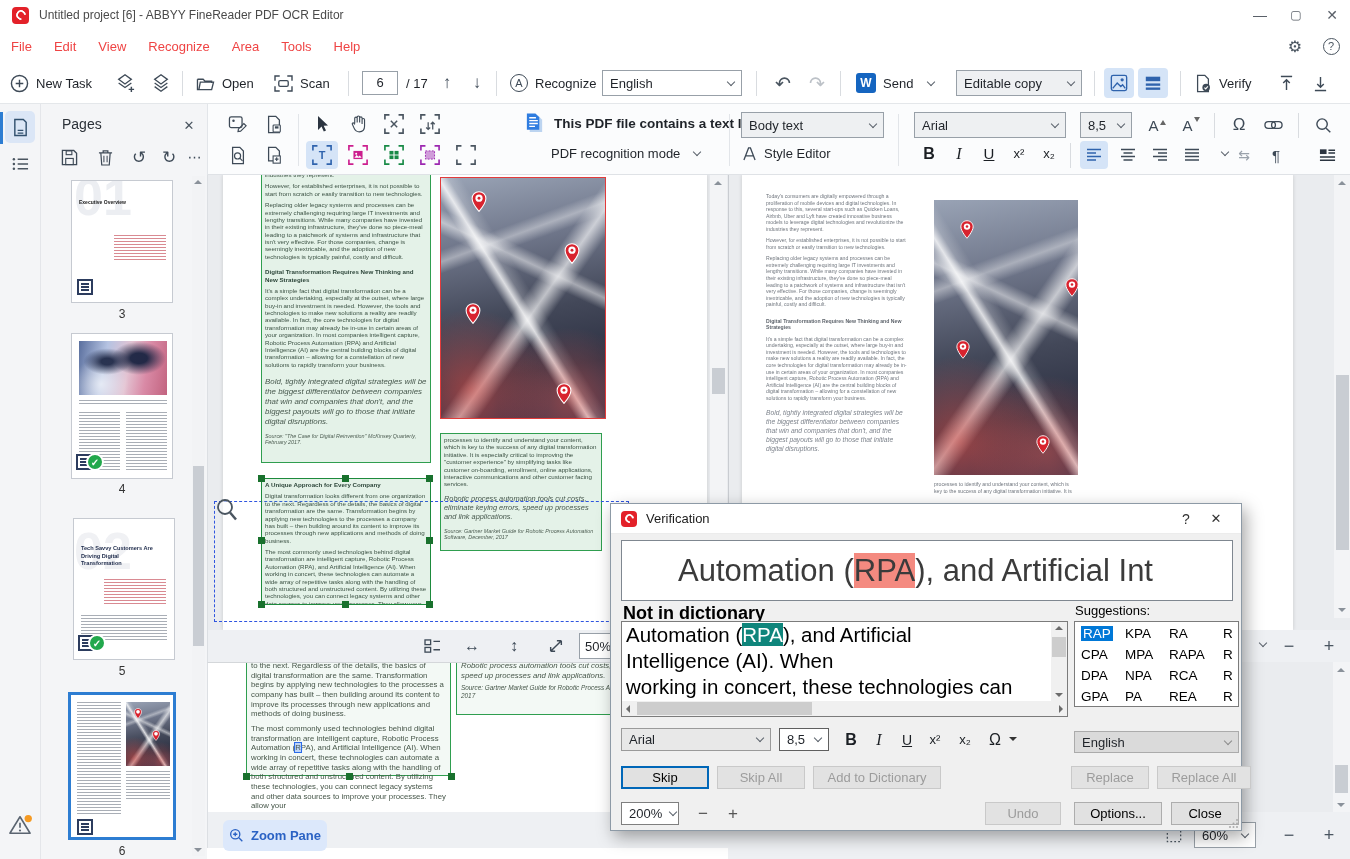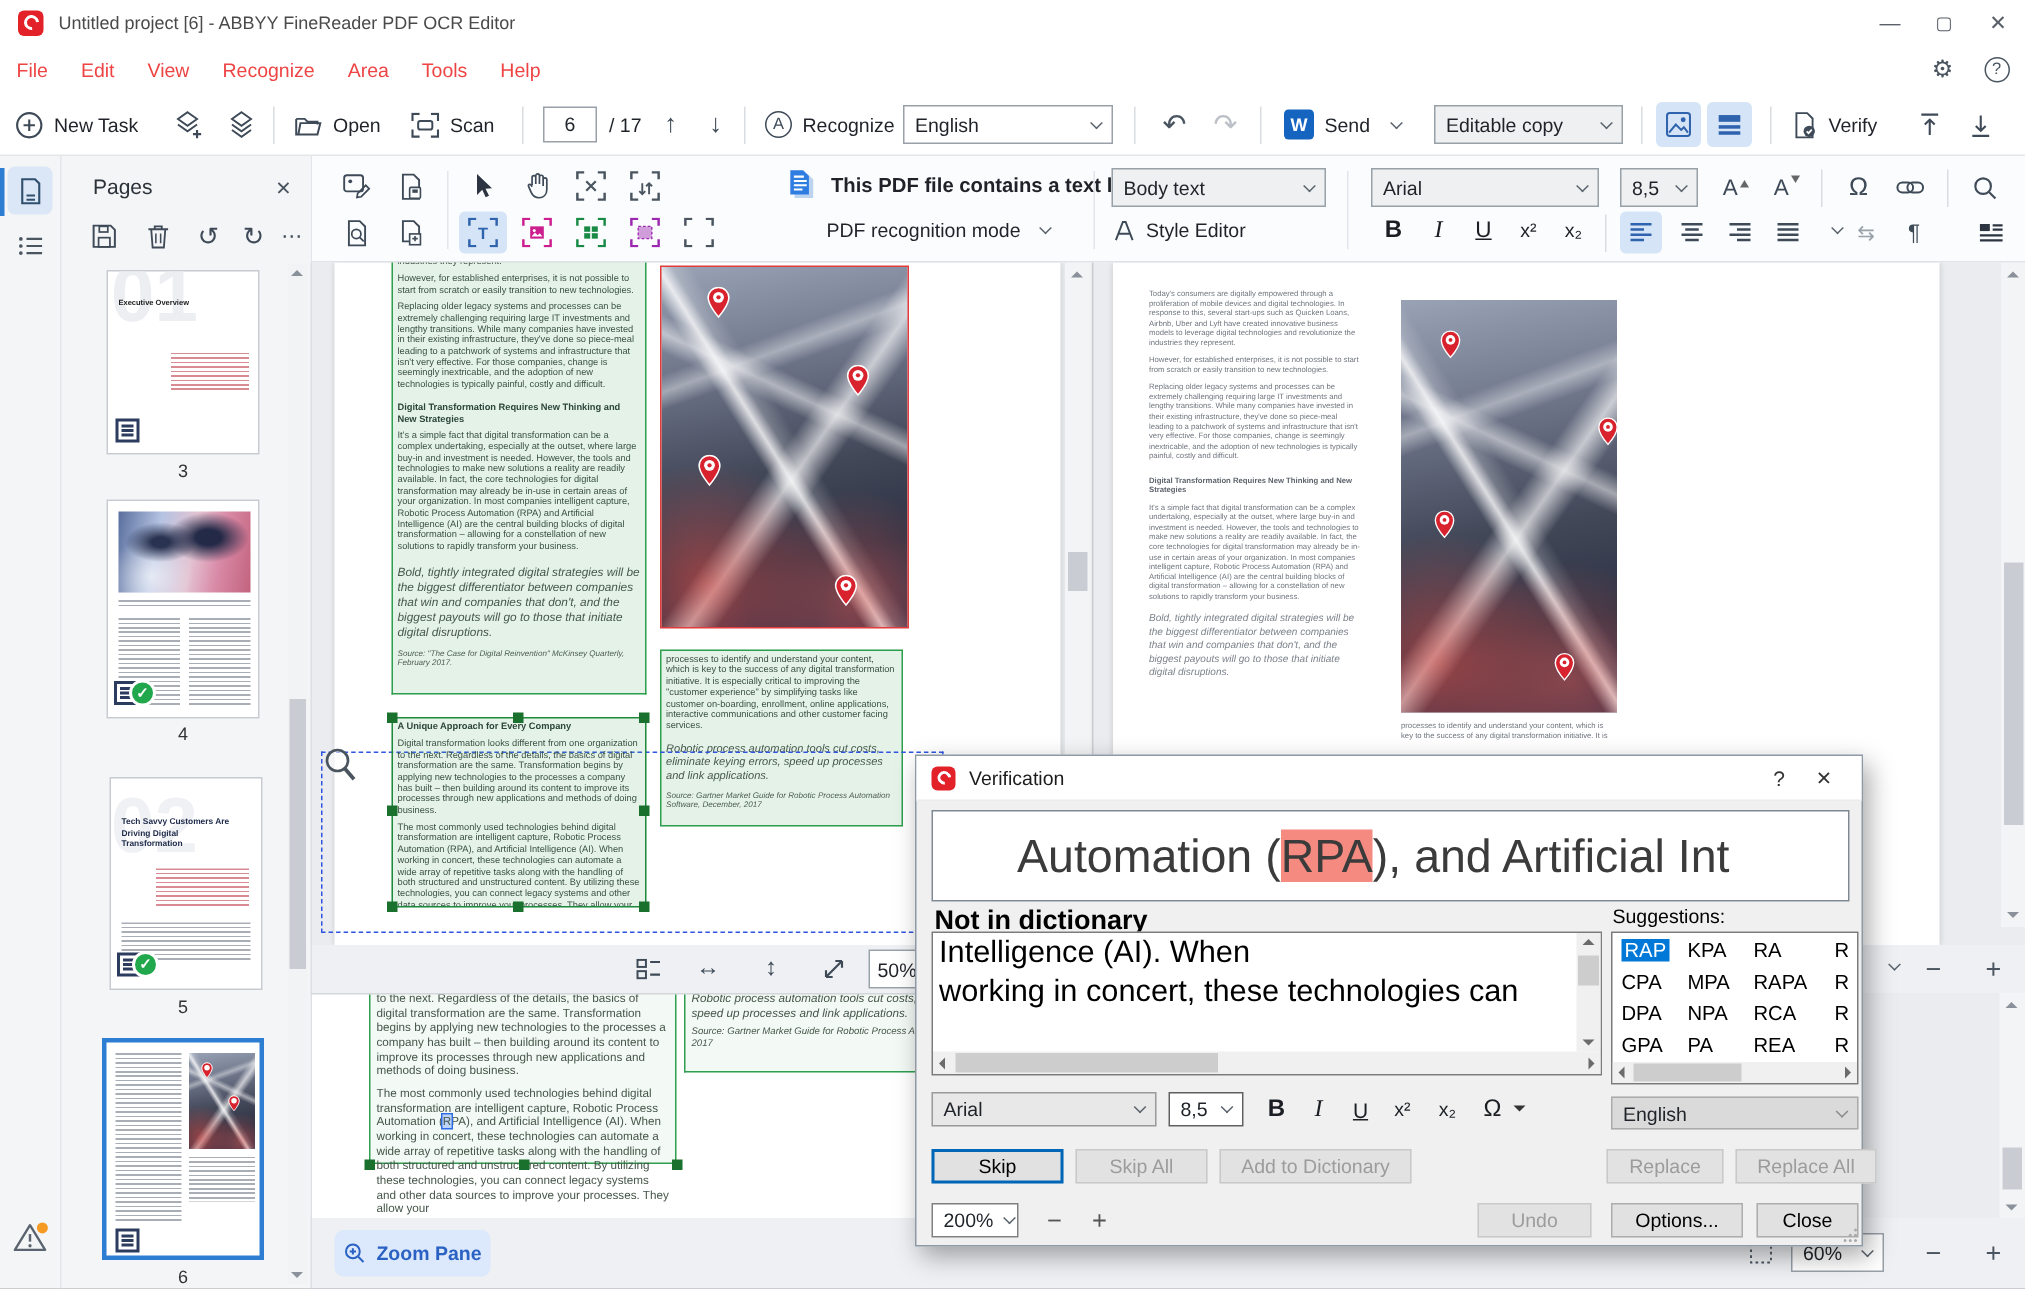--- a/index.html
+++ b/index.html
@@ -605,21 +605,21 @@
     <div class="hdl" style="left:138px;top:110px"></div>
     <div class="hdl" style="left:240px;top:110px"></div>
     <div class="abs" style="left:248px;top:-4px;width:258px;height:56px;border:1px solid #2f9e4f;border-top:none;background:rgba(88,177,112,.07)">
       <div class="zp" style="padding:2px 4px;font-style:italic">
         <div>Robotic process automation tools cut costs, eliminate keying errors, speed up processes and link applications.</div>
         <div style="font-size:6.4px;margin-top:4px">Source: Gartner Market Guide for Robotic Process Automation Software, December, 2017</div>
       </div>
     </div>
   </div>
 
-  <div class="abs" style="left:207px;top:812px;width:521px;height:47px;background:#eef0f3;border-left:1px solid #dcdfe3">
+  <div class="abs" style="left:207px;top:812px;width:521px;height:36px;background:#eef0f3;border-left:1px solid #dcdfe3">
     <div class="abs row" style="left:15px;top:8px;width:104px;height:31px;background:#dce8fb;border-radius:6px;justify-content:center;gap:7px">
       <svg width="15" height="15" viewBox="0 0 18 18">
           <circle cx="7.5" cy="7.5" r="5.5" fill="none" stroke="#2a62c4" stroke-width="1.6"></circle>
           <path d="M11.8 11.8l4.2 4.2M5 7.5h5M7.5 5v5" stroke="#2a62c4" stroke-width="1.6"></path>
         </svg>
       <span style="font-size:13px;color:#2a62c4;font-weight:600">Zoom Pane</span>
     </div>
   </div>
 
   <div class="abs" style="left:728px;top:175px;width:622px;height:455px;background:#eaecef;border-left:1px solid #c9ccd1;overflow:hidden">
@@ -703,36 +703,37 @@
 
     <div class="abs" style="left:10px;top:36px;width:612px;height:61px;background:#fff;border:1px solid #7f8790;overflow:hidden">
       <div style="white-space:nowrap;font-size:31px;color:#3b3b3b;line-height:59px;padding-left:56px"><span>Automation (</span><span class="hl-pink">RPA</span><span>), and Artificial Int</span></div>
     </div>
 
     <span class="abs" style="left:12px;top:99px;font-size:18px;font-weight:700;color:#000">Not in dictionary</span>
     <span class="abs" style="left:464px;top:99px;font-size:13px;color:#000">Suggestions:</span>
 
     <div class="abs" style="left:10px;top:117px;width:447px;height:96px;background:#fff;border:1px solid #7b7b7b">
       <div style="position:absolute;left:4px;top:0px;width:424px;height:79px;overflow:hidden;font-size:20.5px;line-height:26px;color:#000">
+        <div><span>Automation (</span><span class="hl-teal">RPA</span><span>), and Artificial</span></div>
         <div>Intelligence (AI). When</div>
         <div>working in concert, these technologies can</div>
       </div>
       <div class="scroll" style="left:429px;top:0;width:16px;height:79px;background:#f0f0f0">
         <i class="sarr" style="left:4px;top:4px;border-bottom-color:#6b6b6b;border-top:none"></i>
         <div class="sthumb" style="left:1px;top:15px;width:14px;height:20px;background:#cdcdcd"></div>
         <i class="sarr" style="left:4px;bottom:4px;border-top-color:#6b6b6b;border-bottom:none"></i>
       </div>
       <div class="scroll" style="left:0;top:79px;width:445px;height:15px;background:#f0f0f0">
         <i class="sarr" style="left:4px;top:4px;border-right-color:#6b6b6b;border-left:none"></i>
         <div class="sthumb" style="left:15px;top:1px;width:175px;height:13px;background:#cdcdcd"></div>
         <i class="sarr" style="right:4px;top:4px;border-left-color:#6b6b6b;border-right:none"></i>
       </div>
     </div>
 
-    <div class="abs" style="left:463px;top:117px;width:165px;height:102px;background:#fff;border:1px solid #7b7b7b;overflow:hidden">
+    <div class="abs" style="left:463px;top:117px;width:165px;height:86px;background:#fff;border:1px solid #7b7b7b;overflow:hidden">
       <div class="sugrow" style="left:6px;top:4px">
         <span class="sugcell sugsel" style="left:0">RAP</span>
         <span class="sugcell" style="left:44px">KPA</span>
         <span class="sugcell" style="left:88px">RA</span>
         <span class="sugcell" style="left:142px">R</span>
       </div>
       <div class="sugrow" style="left:6px;top:25px">
         <span class="sugcell" style="left:0">CPA</span>
         <span class="sugcell" style="left:44px">MPA</span>
         <span class="sugcell" style="left:88px">RAPA</span>

